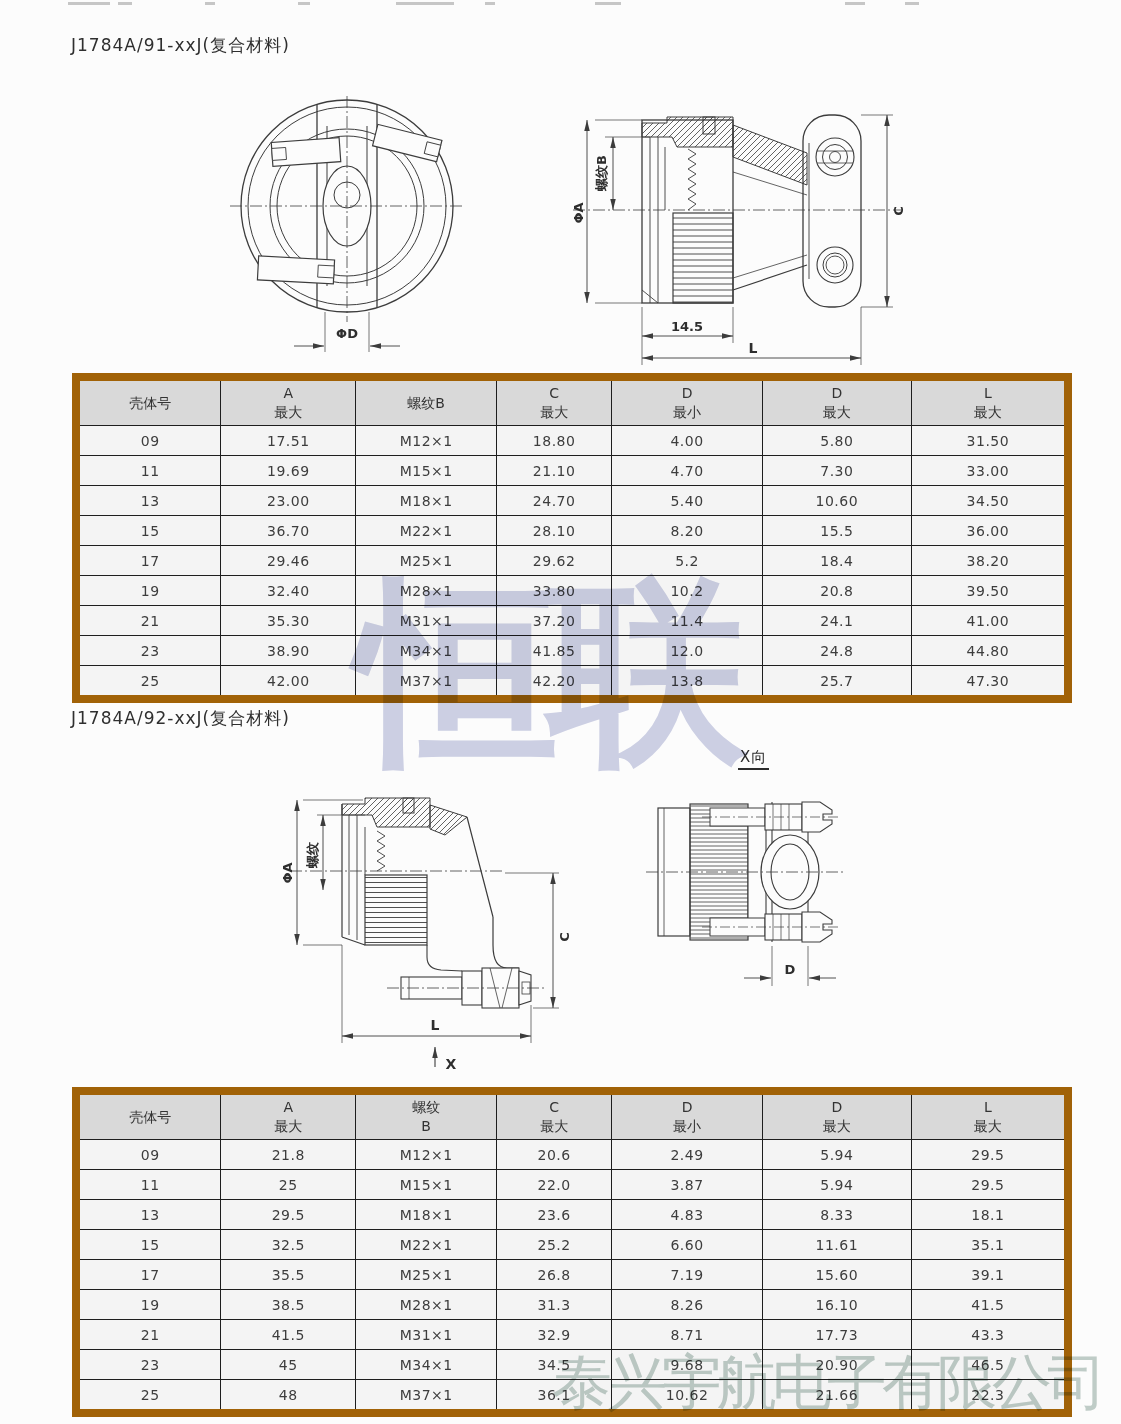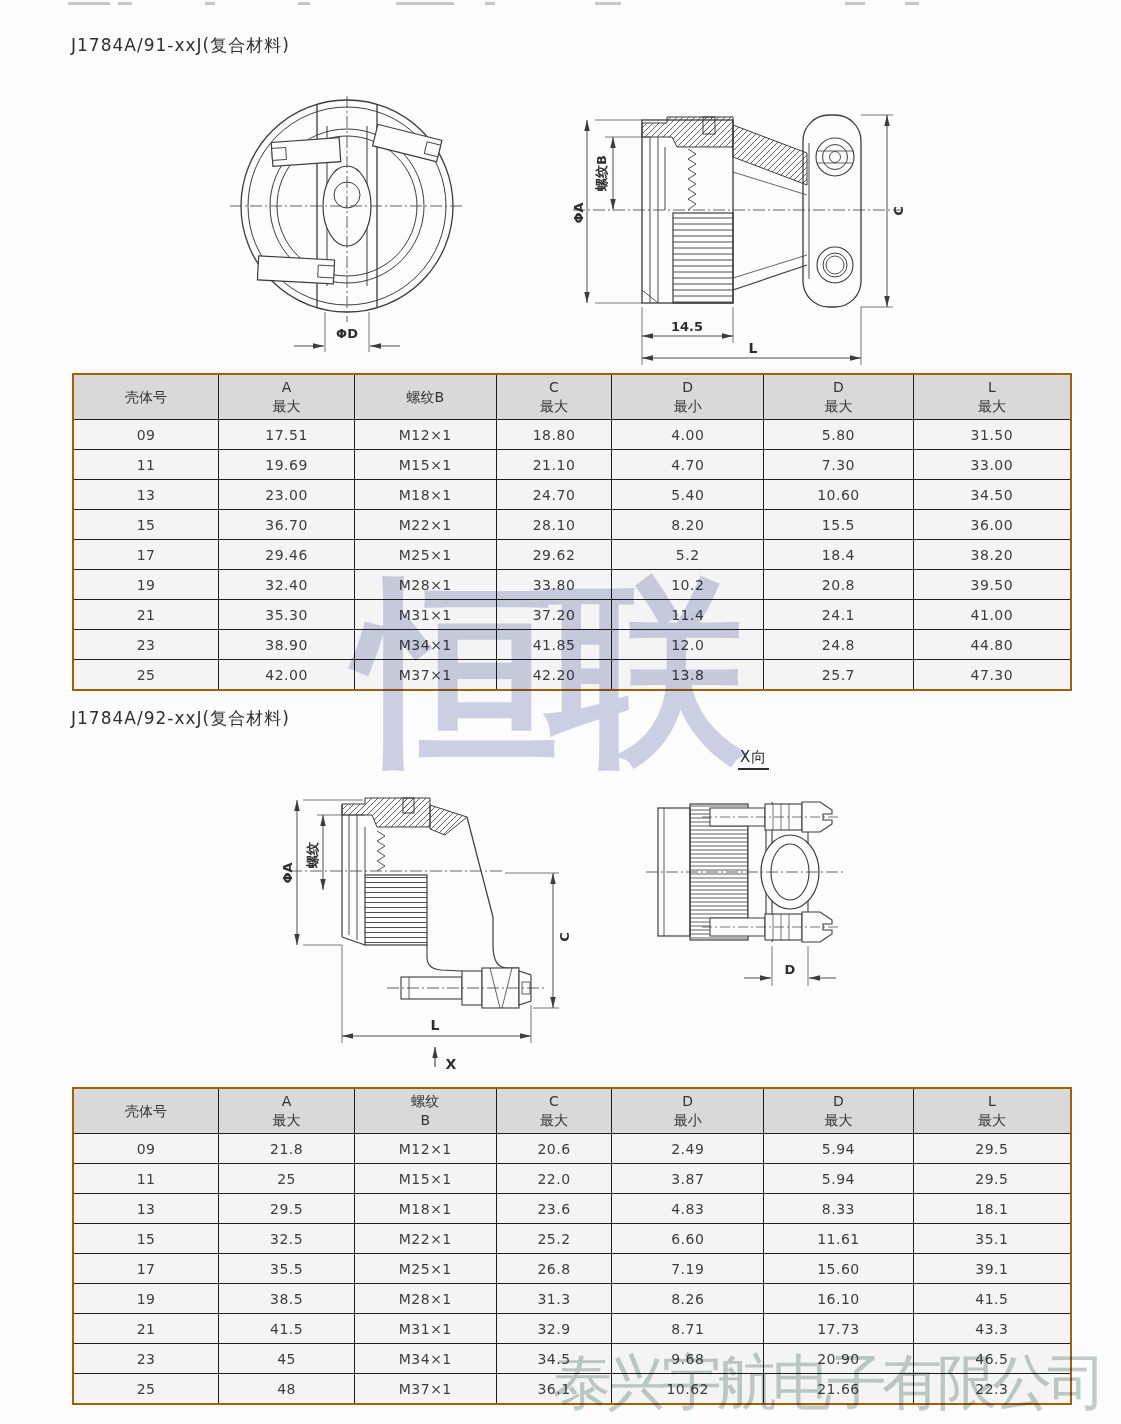--- a/index.html
+++ b/index.html
@@ -20,21 +20,21 @@
     position:absolute;left:738px;top:748px;font-size:15px;font-weight:normal;
     color:#2c2c2c;border-bottom:2px solid #2c2c2c;padding:0 2px 1px 2px;letter-spacing:1px;
   }
   svg{position:absolute;overflow:visible;}
   svg text{font-family:"DejaVu Sans",sans-serif;fill:#2e2e2e;}
   .dim-label{font-size:13px;font-weight:bold;}
   .dim-label-lg{font-size:14px;font-weight:bold;}
   
   table.spec{
     position:absolute;left:72px;width:1000px;border-collapse:collapse;
-    table-layout:fixed;border:2px solid #a16207;
+    table-layout:fixed;border:8px solid #a16207;
   }
   .tbl1{top:373px;} .tbl2{top:1087px;}
   table.spec th,table.spec td{border:1px solid #1e1e1e;text-align:center;padding:0;}
   table.spec th{
     height:44px;background:#d9d9d9;font-weight:normal;font-size:14px;
     color:#333;line-height:19px;vertical-align:middle;
   }
   table.spec td{
     height:29px;background:#f4f4f4;font-size:14px;color:#3d3d3d;letter-spacing:.5px;
   }

